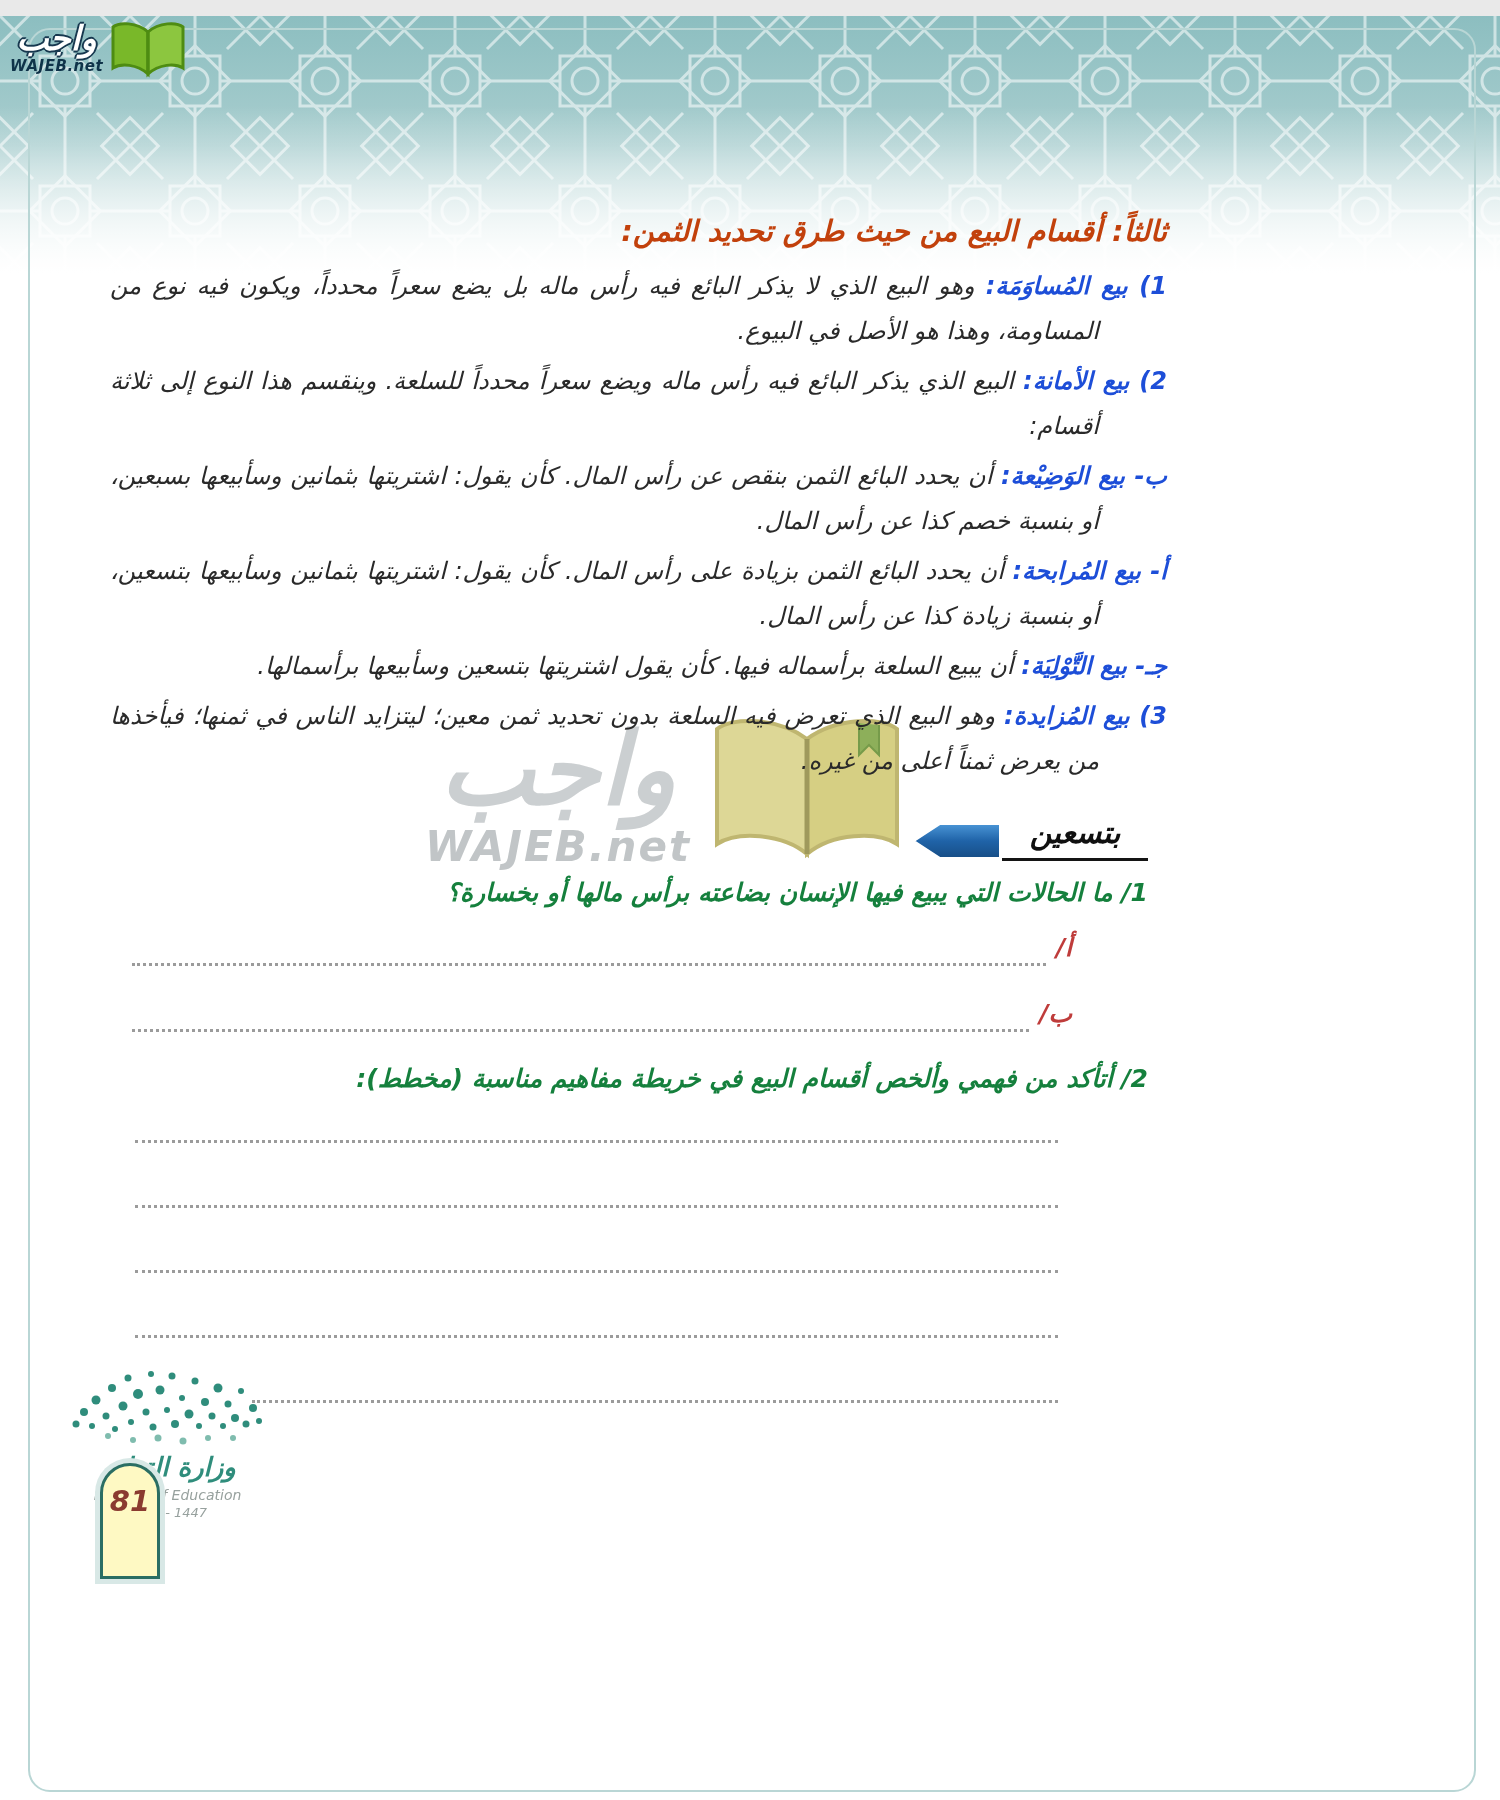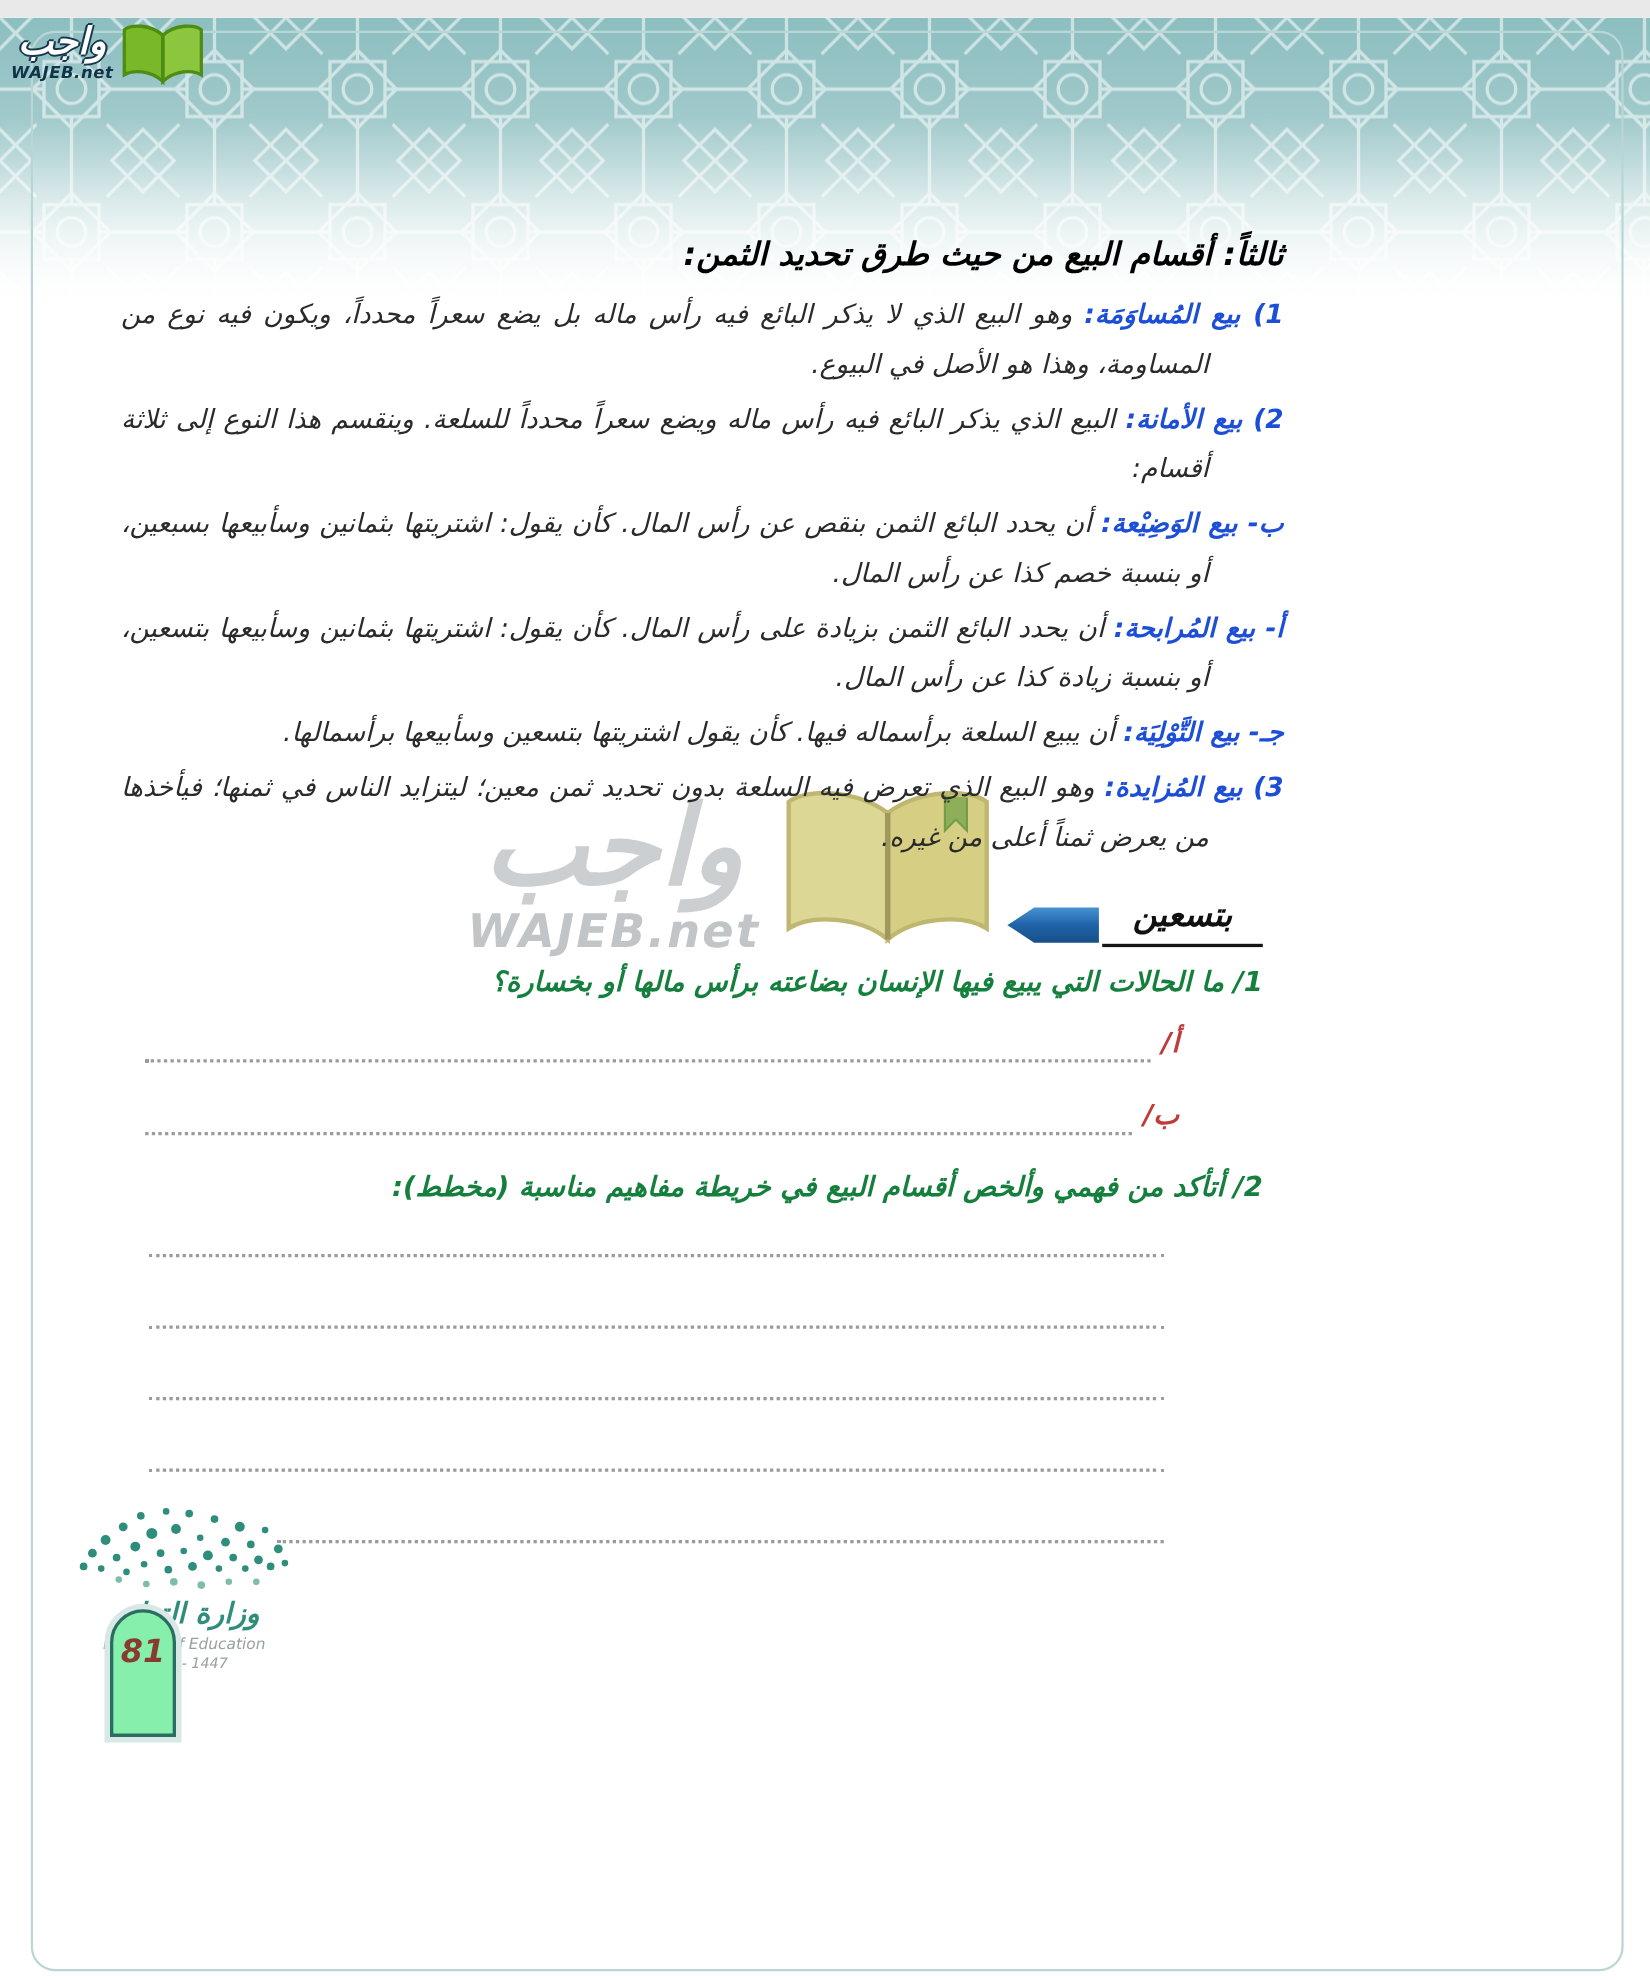--- a/index.html
+++ b/index.html
@@ -22,21 +22,21 @@
   .brand-col { display:flex; flex-direction:column; align-items:center; }
   .brand-ar {
     font-size:34px; font-weight:bold; color:#ffffff; line-height:1.1;
     text-shadow:-2px 0 #17384f, 2px 0 #17384f, 0 -2px #17384f, 0 2px #17384f,
                 -1px -1px #17384f, 1px 1px #17384f;
   }
   .brand-net { font-size:15px; font-weight:bold; color:#0f3349; letter-spacing:0.5px; }
 
   
   .content { position:absolute; top:198px; right:333px; width:1057px; z-index:3; color:#2a2a2a; }
-  .title { font-size:29px; font-weight:bold; color:#000000; text-align:right; margin-bottom:16px; }
+  .title { font-size:29px; font-weight:bold; color:#c2410c; text-align:right; margin-bottom:16px; }
   .para {
     font-size:24px; line-height:45px; text-align:justify;
     padding-right:68px; text-indent:-68px; margin-bottom:5px;
   }
   .para b { color:#1d4ed8; }
 
   
   .watermark-center { position:absolute; left:425px; top:693px; z-index:2; display:flex; align-items:center; gap:16px; opacity:0.85; }
   .wm-col { display:flex; flex-direction:column; align-items:center; }
   .wm-ar { font-size:100px; font-weight:bold; color:#c3c7c9; line-height:1.05; }
@@ -68,21 +68,21 @@
 
   
   .ministry { position:absolute; left:60px; top:1350px; width:215px; z-index:3; text-align:center; direction:ltr; }
   .ministry-ar { font-size:26px; font-weight:bold; color:#2f8d7c; margin-top:2px; direction:rtl; }
   .ministry-en { font-size:14px; color:#97a19e; margin-top:5px; }
   .ministry-years { font-size:13px; color:#97a19e; margin-top:2px; }
 
   
   .page-arch {
     position:absolute; left:100px; top:1447px; width:60px; height:116px; z-index:4;
-    background:#86efac; border:3px solid #2a6e63; border-radius:32px 32px 0 0;
+    background:#fef9c3; border:3px solid #2a6e63; border-radius:32px 32px 0 0;
     box-shadow:0 0 0 5px #d8e8e6;
     display:flex; justify-content:center; align-items:flex-start; padding-top:18px;
   }
   .page-num { font-size:29px; font-weight:bold; color:#8a3b30; }
 </style>
 </head>
 <body>
 
 <div class="page">
 

